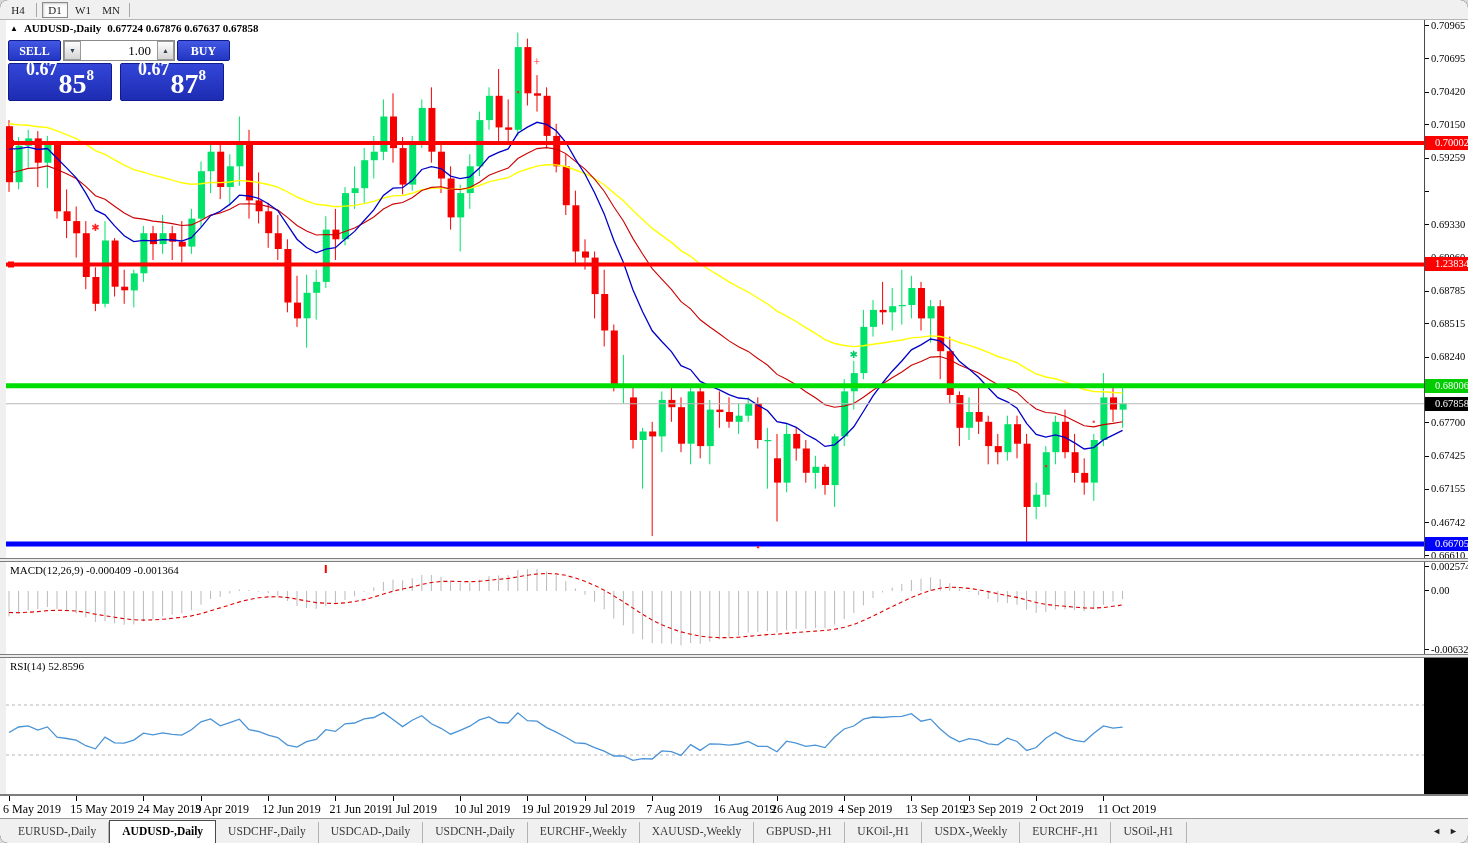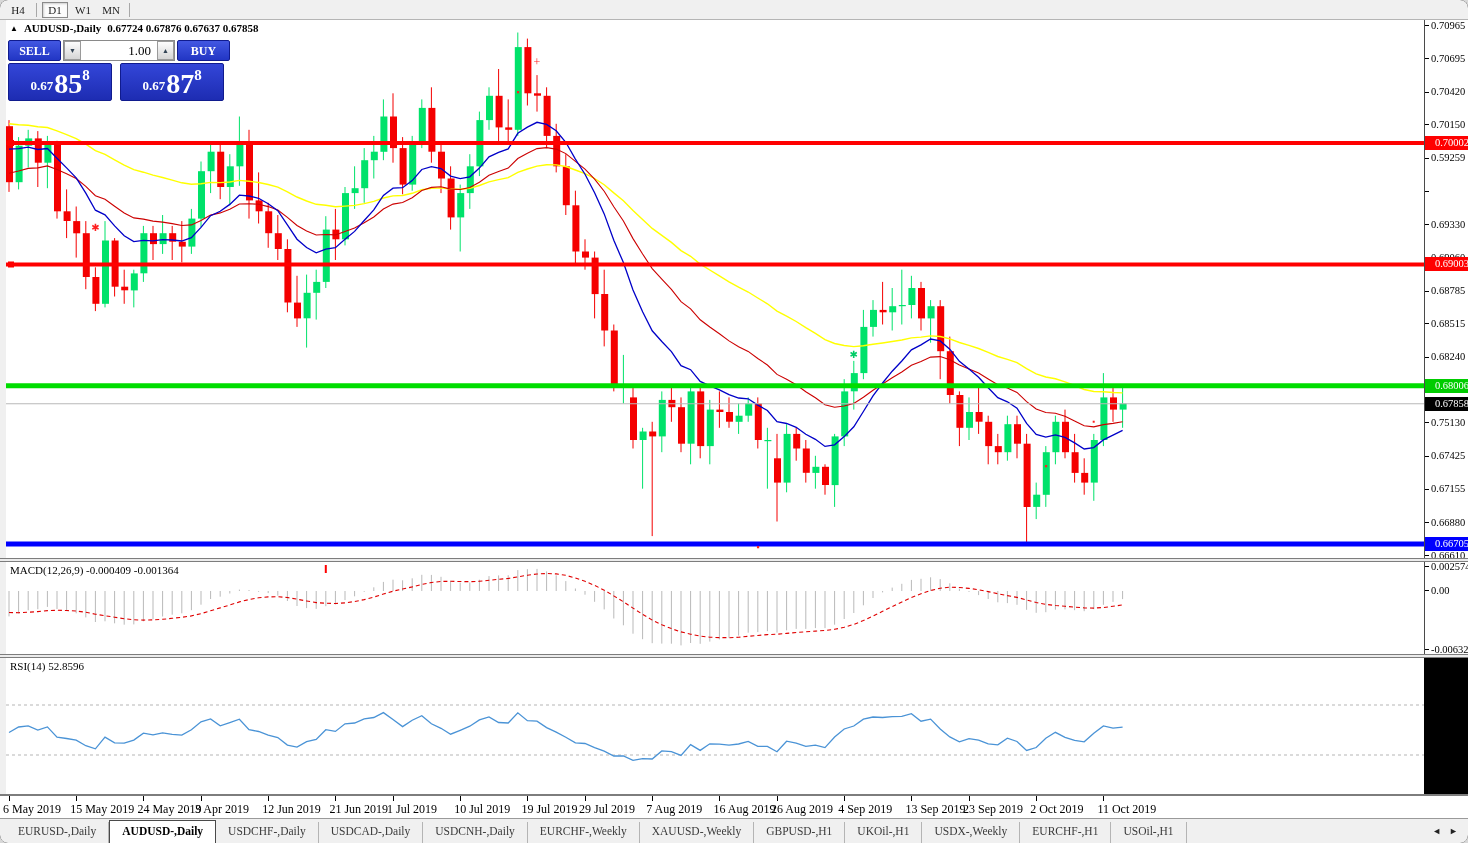--- a/index.html
+++ b/index.html
@@ -47,21 +47,21 @@
             line-height:20px; background:linear-gradient(180deg,#4257e2,#2236c4); border:1px solid #101b8e;
             border-radius:2px; cursor:pointer; }
   .tp-spin { display:flex; height:21px; border:1px solid #8a8a8a; background:#fff; }
   .tp-arrow { width:17px; background:linear-gradient(180deg,#fdfdfd,#d5d5d5); border:1px solid #9a9a9a;
               font-size:7px; color:#345; text-align:center; line-height:18px; cursor:pointer; }
   .tp-vol { width:76px; font-size:13px; color:#000; text-align:right; padding:2px 6px 0 0; }
   .tp-row2 { display:flex; gap:8px; margin-top:2px; }
   .tp-price { width:104px; height:38px; color:#fff; background:linear-gradient(180deg,#3346d8,#1d2cb2);
               border:1px solid #101b8e; border-radius:2px; display:flex; align-items:flex-end;
               justify-content:center; padding-bottom:2px; cursor:pointer; }
-  .tp-base { font-size:13px; font-weight:bold; margin:0 1px 4px 0; }
+  .tp-base { font-size:18px; font-weight:bold; margin:0 1px 18px 0; }
   .tp-big  { font-size:28px; font-weight:bold; line-height:0.95; }
   .tp-pip  { font-size:15px; font-weight:bold; align-self:flex-start; margin-top:3px; }
 
   
   #date-axis { position:absolute; left:0; top:796px; width:1468px; height:22px; background:#fff; }
   .d-tick { position:absolute; top:0; width:1px; height:5px; background:#000; }
   .d-label { position:absolute; top:6px; font-size:12px; color:#000; white-space:nowrap; }
 
   
   #tab-bar { position:absolute; left:0; top:818px; width:1468px; height:25px; background:#f0f0f0;
@@ -391,31 +391,31 @@
       <div class="ax-label" style="top: 231.557px;">0.69060</div>
       <div class="ax-tick" style="top: 270.507px;"></div>
       <div class="ax-label" style="top: 265.007px;">0.68785</div>
       <div class="ax-tick" style="top: 303.349px;"></div>
       <div class="ax-label" style="top: 297.849px;">0.68515</div>
       <div class="ax-tick" style="top: 336.799px;"></div>
       <div class="ax-label" style="top: 331.299px;">0.68240</div>
       <div class="ax-tick" style="top: 369.641px;"></div>
       <div class="ax-label" style="top: 364.141px;">0.67970</div>
       <div class="ax-tick" style="top: 402.483px;"></div>
-      <div class="ax-label" style="top: 396.983px;">0.75130</div>
+      <div class="ax-label" style="top: 396.983px;">0.67700</div>
       <div class="ax-tick" style="top: 435.933px;"></div>
       <div class="ax-label" style="top: 430.433px;">0.67425</div>
       <div class="ax-tick" style="top: 468.775px;"></div>
       <div class="ax-label" style="top: 463.275px;">0.67155</div>
       <div class="ax-tick" style="top: 502.225px;"></div>
-      <div class="ax-label" style="top: 496.725px;">0.66880</div>
+      <div class="ax-label" style="top: 496.725px;">0.46742</div>
       <div class="ax-tick" style="top: 535.067px;"></div>
       <div class="ax-label" style="top: 529.567px;">0.66610</div>
       <div class="ax-badge" style="top: 115.975px; background: rgb(255, 0, 0);">0.70002</div>
-      <div class="ax-badge" style="top: 237.49px; background: rgb(255, 0, 0);">0.69003</div>
+      <div class="ax-badge" style="top: 237.49px; background: rgb(255, 0, 0);">1.23834</div>
       <div class="ax-badge" style="top: 358.762px; background: rgb(0, 204, 0);">0.68006</div>
       <div class="ax-badge" style="top: 517.012px; background: rgb(0, 0, 255);">0.66705</div>
       <div class="ax-badge" style="top: 376.764px; background: rgb(0, 0, 0);">0.67858</div>
     </div>
 
   <div id="sep1" class="sep"></div>
 
   <div id="macd-panel" class="panel">
     <svg id="macd-svg" width="1418" height="92">
         <g>

